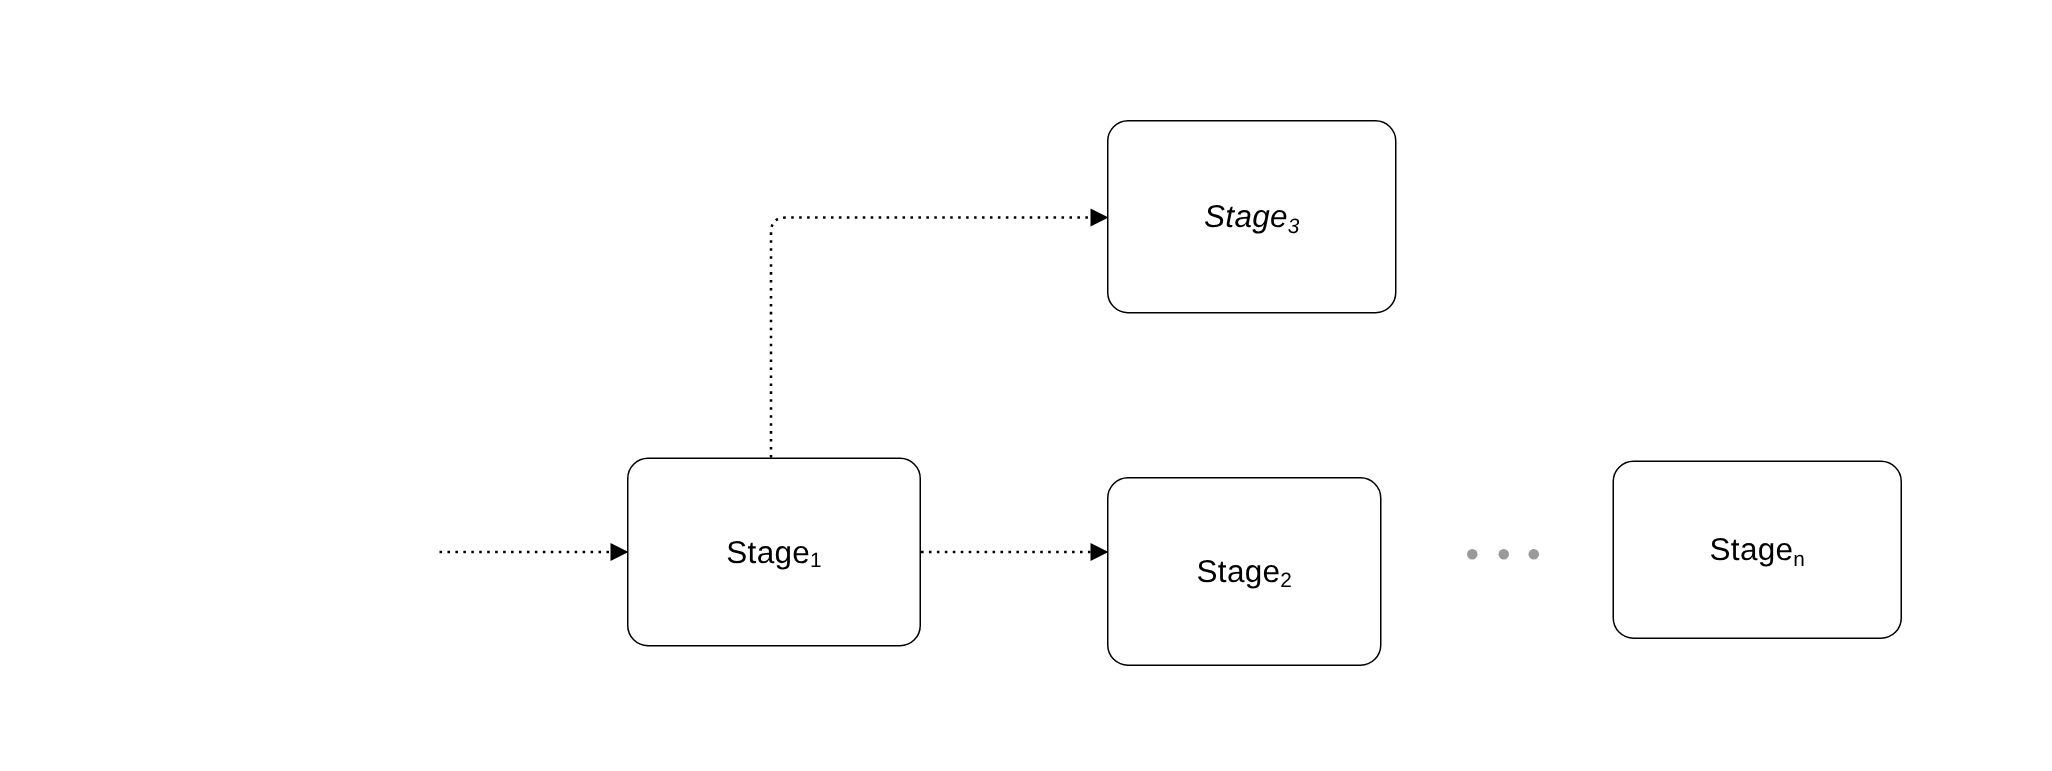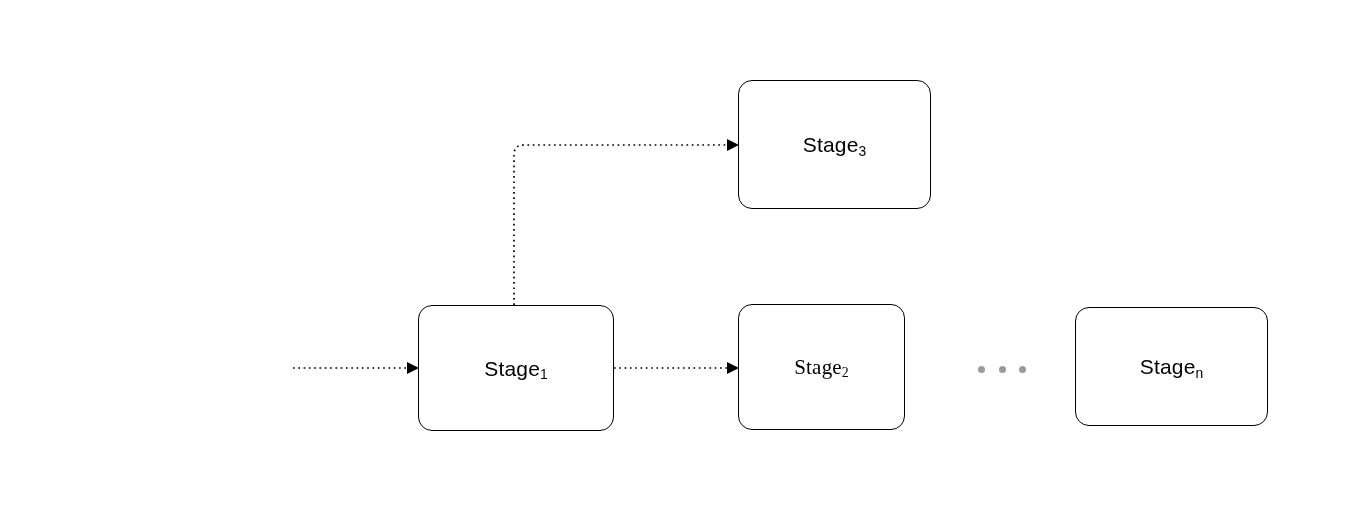--- a/index.html
+++ b/index.html
@@ -43,22 +43,22 @@
   .node-label sub {
     font-size: 0.66em;
     line-height: 0;
     vertical-align: baseline;
     position: relative;
     bottom: -0.26em;
     letter-spacing: 0;
   }
   #node-input      { left: 96px;   top: 306px; width: 197px; height: 125px; }
   #node-stage1     { left: 418px;  top: 305px; width: 196px; height: 126px; }
-  #node-stage2     { left: 738px;  top: 304px; width: 167px; height: 126px; font-family: Liberation Serif, serif; }
-  #node-stage3     { left: 738px;  top: 80px;  width: 193px; height: 129px; }
+  #node-stage2     { left: 738px;  top: 318px; width: 183px; height: 126px; }
+  #node-stage3     { left: 738px;  top: 80px;  width: 193px; height: 129px; font-style: italic; }
   #node-stagen     { left: 1075px; top: 307px; width: 193px; height: 119px; }
 
   #ellipsis-group {
     position: absolute;
     left: 978px;
     top: 363px;
     width: 48px;
     height: 12px;
     display: flex;
     align-items: center;

